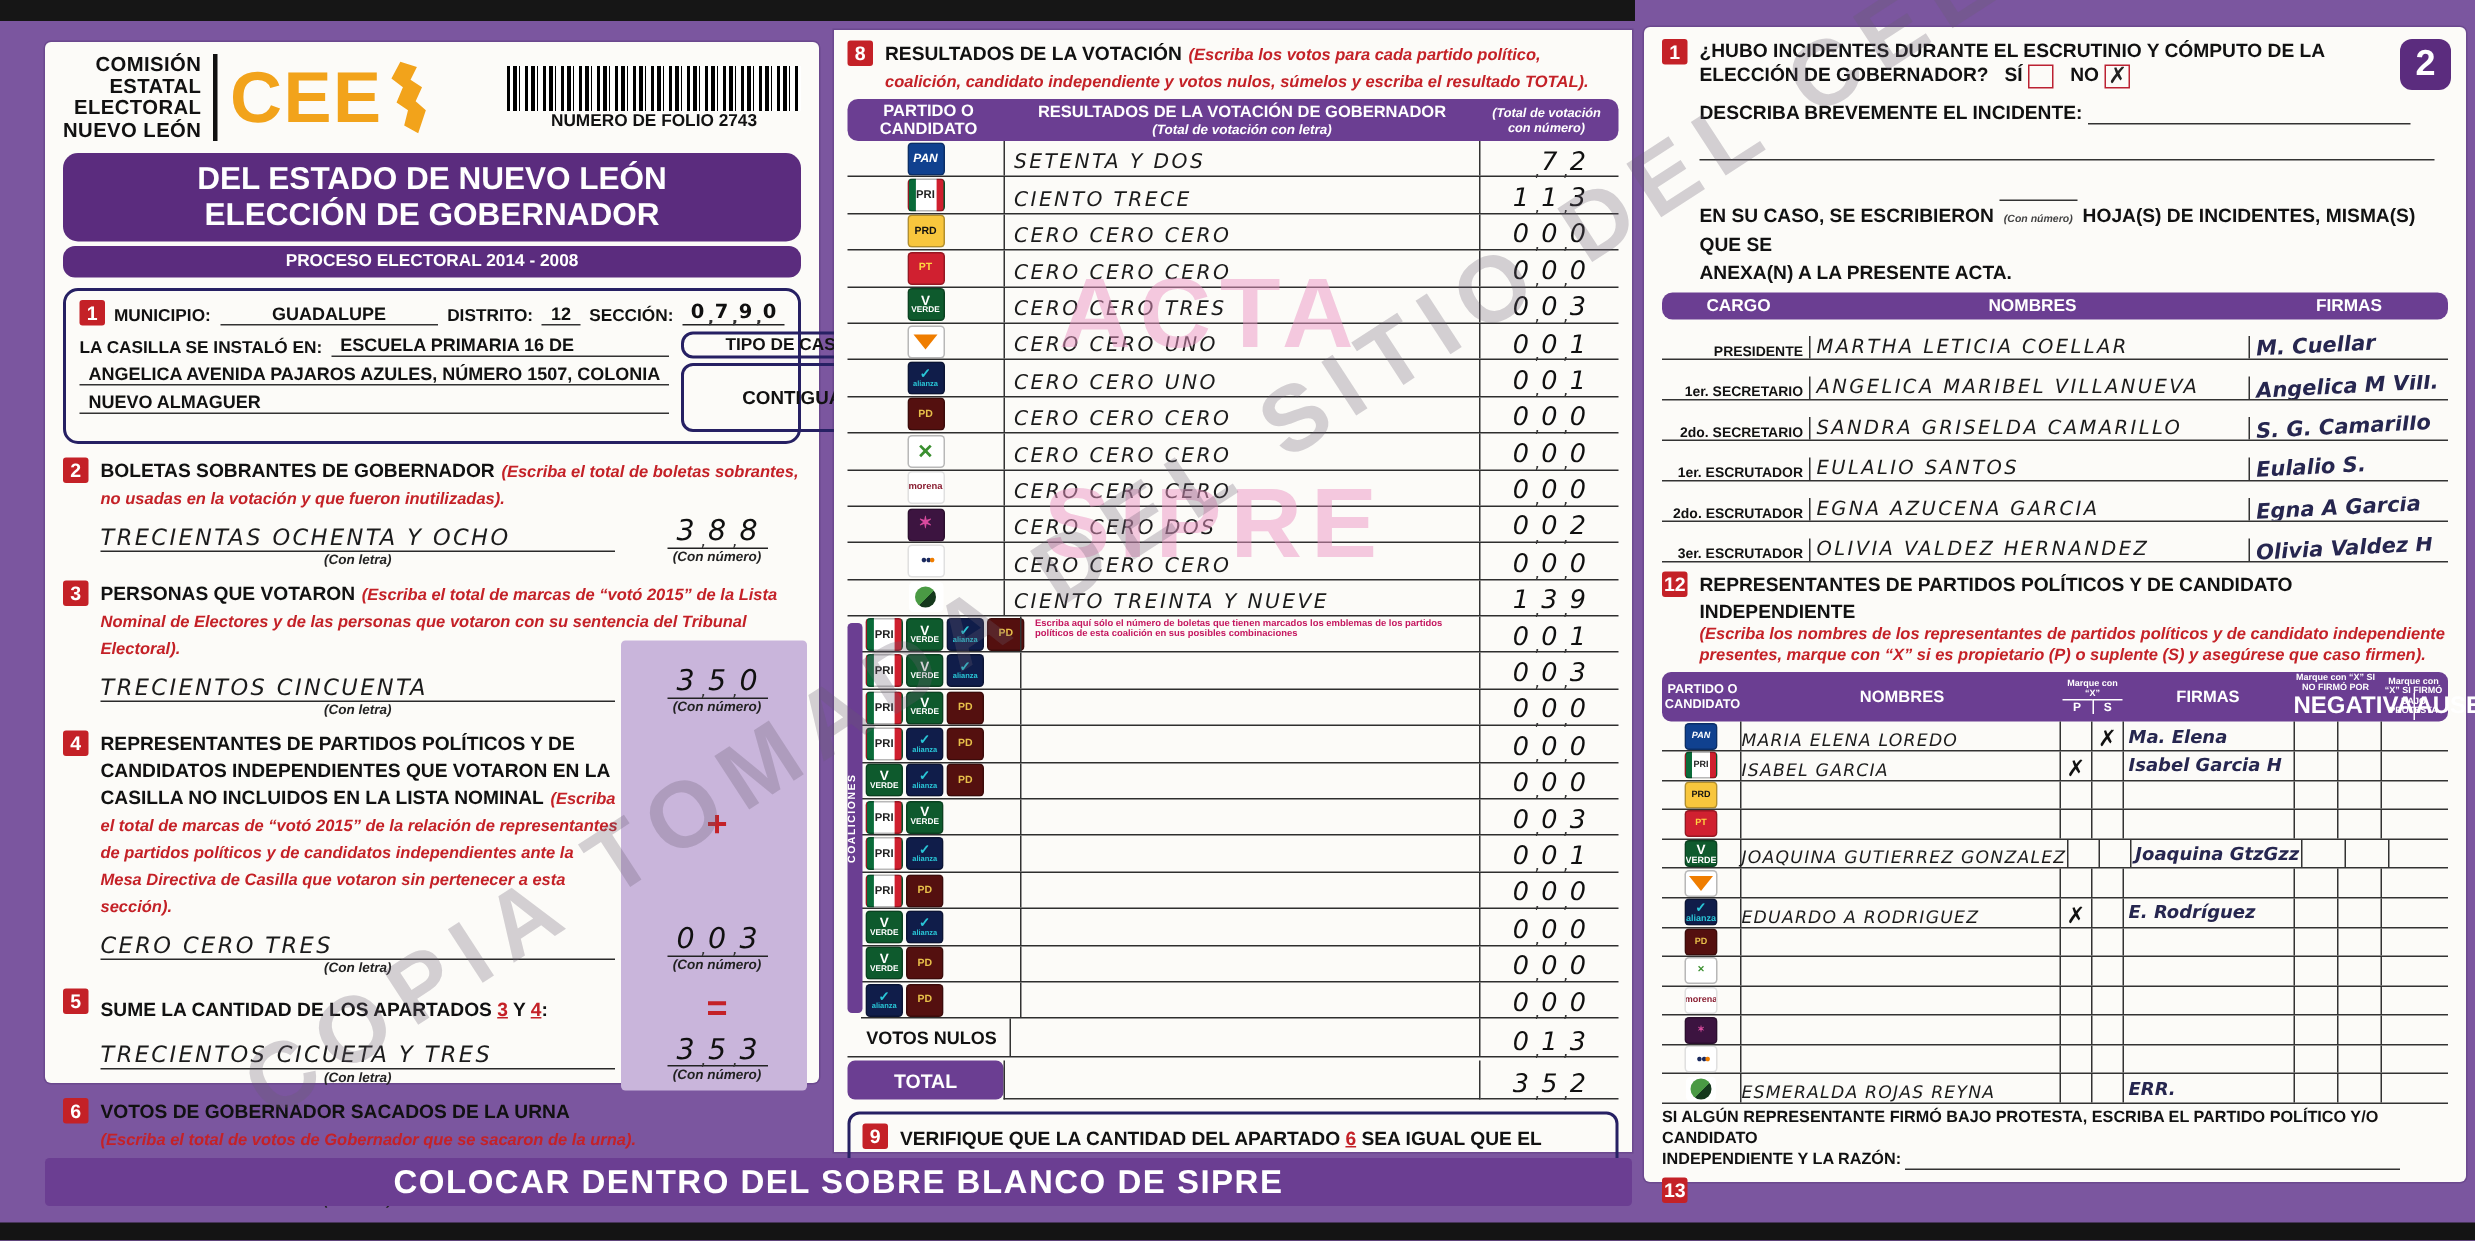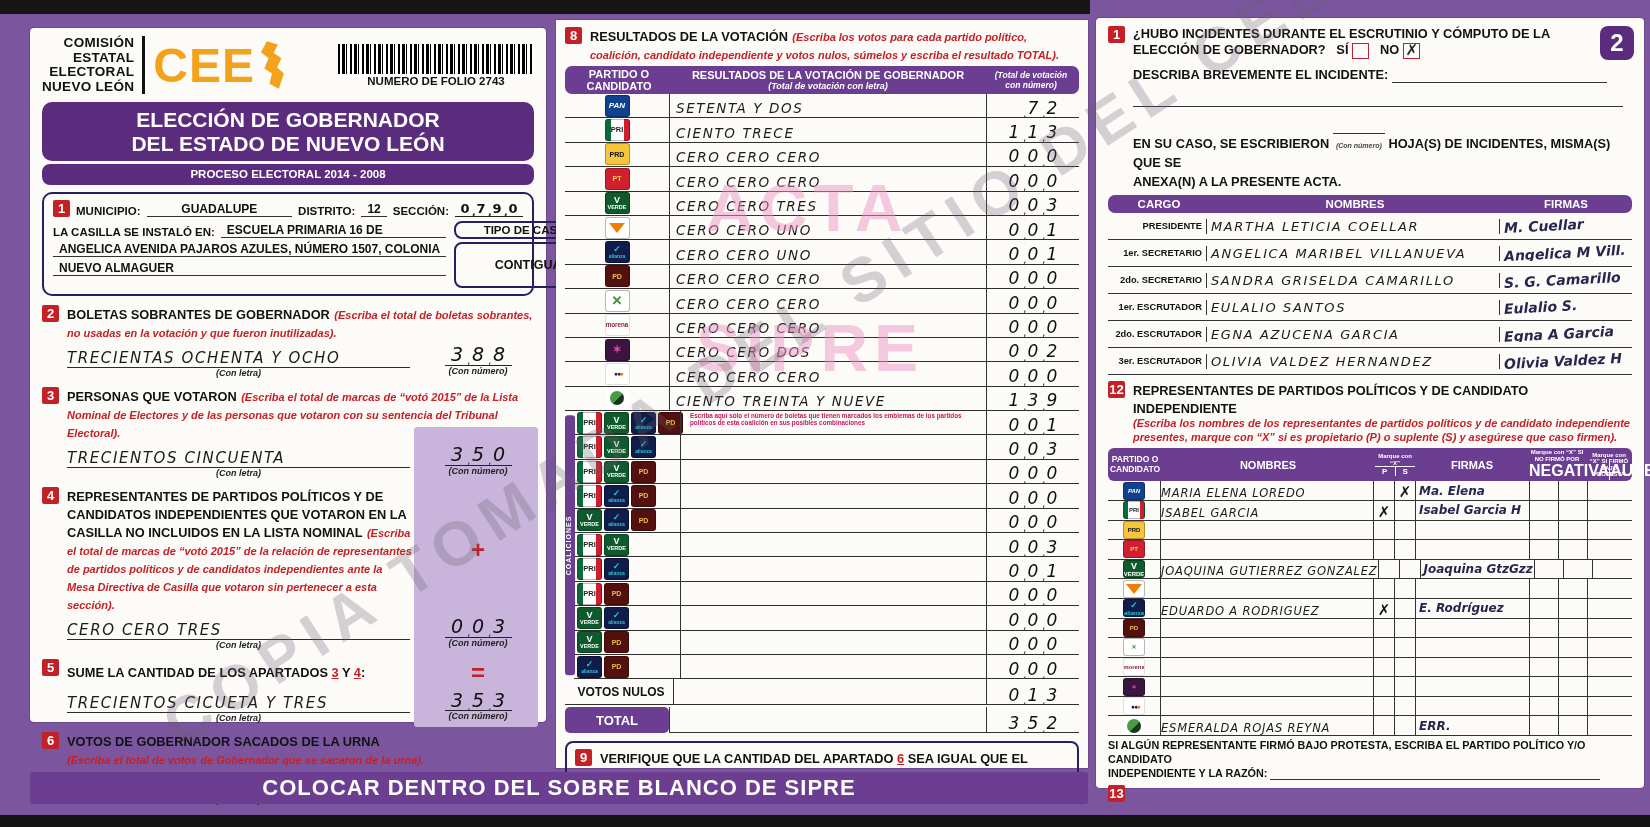--- a/index.html
+++ b/index.html
@@ -130,21 +130,21 @@
      font-weight:bold;font-size:15px;line-height:13px;color:#222}
   .blank-line{display:inline-block;border-bottom:1.5px solid #333;height:13px;vertical-align:bottom}
   .tinylbl{font-size:7px;font-style:italic;font-weight:bold;color:#444}
 
   .mt-head{display:flex;background:#6b3e92;color:#fff;font-weight:bold;font-size:11.5px;
      border-radius:7px;text-align:center;margin-top:4px}
   .mt-head>div{padding:3px 2px}
   .m-cargo{width:98px;flex:none}
   .m-nom{flex:1}
   .m-fir{width:128px;flex:none}
-  .mrow{display:flex;height:26px;border-bottom:1.3px solid #333;align-items:center}
+  .mrow{display:flex;height:26px;border-bottom:1.3px solid #333;align-items:flex-end}
   .mrow .m-cargo{font-weight:bold;font-size:9.3px;display:flex;align-items:center;justify-content:flex-end;padding-right:4px;box-sizing:border-box}
   .mrow .m-nom{border-left:1.3px solid #333;border-right:1.3px solid #333;display:flex;align-items:flex-end;padding:0 4px}
   .mrow .m-nom .hw{font-size:13px}
   .mrow .m-fir{display:flex;align-items:center;padding-left:4px;overflow:hidden}
 
   .rt-head{display:flex;background:#6b3e92;color:#fff;font-weight:bold;border-radius:6px;
      text-align:center;margin-top:4px;align-items:stretch}
   .rt-head>div{display:flex;flex-direction:column;justify-content:center;padding:1px}
   .r-logo{width:52px;flex:none}
   .r-nom{flex:1}
@@ -191,22 +191,22 @@
         <path d="M14 2 L27 6 L22 16 L31 22 L26 33 L34 40 L28 58 L17 52 L20 40 L11 34 L16 22 L7 15 Z" fill="#f2a31b"></path>
       </svg>
     </div>
     <div class="bars">
       <div class="barcode"></div>
       <div class="folio">NUMERO DE FOLIO 2743</div>
     </div>
   </div>
 
   <div class="banner">
+    <div class="l1">DEL ESTADO DE NUEVO LEÓN</div>
     <div class="l1">ELECCIÓN DE GOBERNADOR</div>
-    <div class="l1">DEL ESTADO DE NUEVO LEÓN</div>
   </div>
   <div class="subbanner">
     <div>PROCESO ELECTORAL  2014 - 2008</div>
   </div>
 
   <div class="box1">
     <div class="b1row">
       <span class="secnum">1</span>
       <span class="lbl">MUNICIPIO:</span>
       <span class="pv grow" style="text-align:center">GUADALUPE</span>

